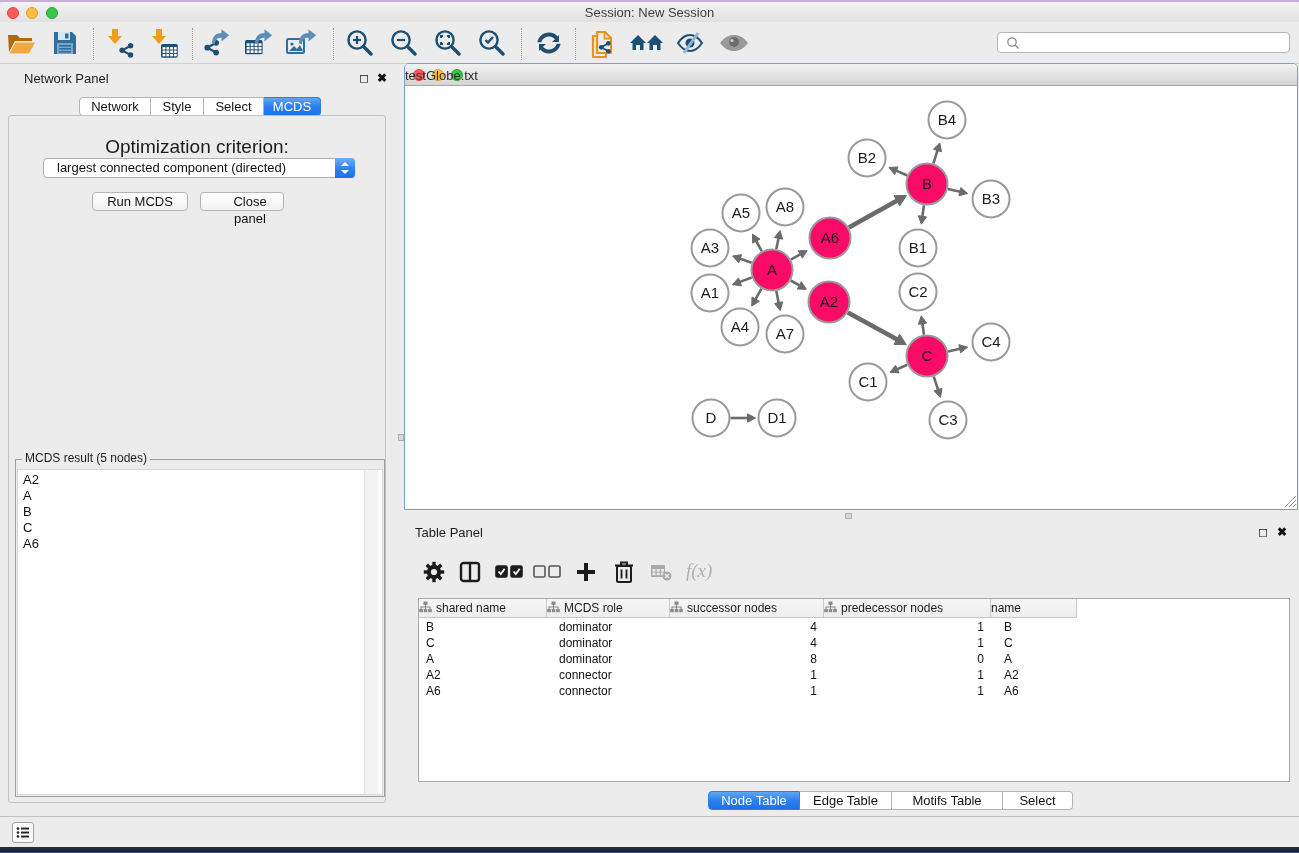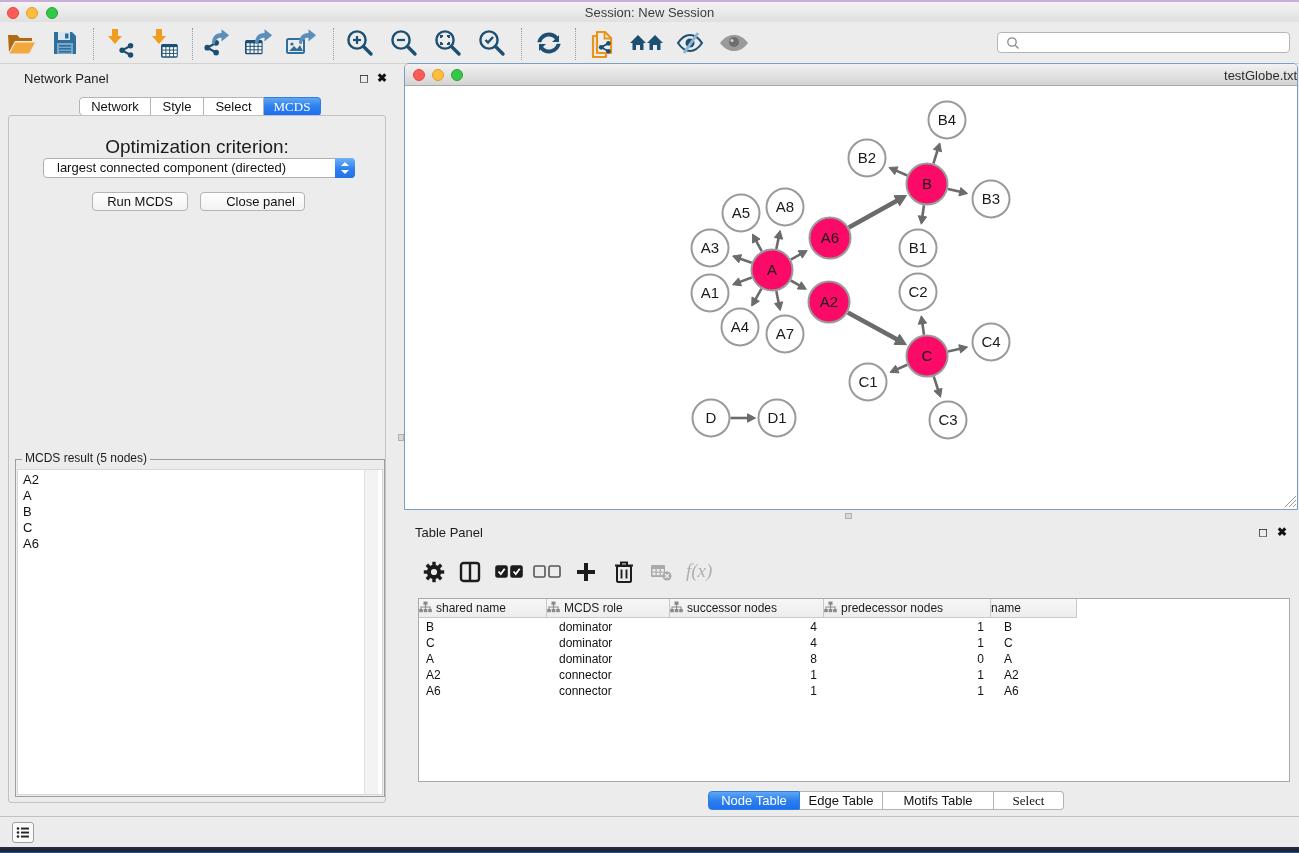--- a/index.html
+++ b/index.html
@@ -10,34 +10,34 @@
 .tl{position:absolute;width:12px;height:12px;border-radius:50%;top:5px;}
 #toolbar{left:0;top:22px;width:1299px;height:42px;background:#ececec;border-bottom:1px solid #d2d2d2;}
 .sep{position:absolute;top:6px;height:32px;width:0;border-left:1px dotted #9a9a9a;}
 #search{left:997px;top:32px;width:293px;height:21px;background:#fff;border:1px solid #b5b5b5;border-radius:4px;}
 #cp-title{left:24px;top:71px;font-size:13px;color:#1c1c1c;}
 .winbtn{position:absolute;font-size:12px;color:#111;}
 .tabs{position:absolute;display:flex;}
 .tab{height:19px;line-height:17px;font-size:13px;color:#111;background:#fff;border:1px solid #b4b4b4;border-left:none;padding:0 10px;text-align:center;}
 .tabs .tab[style*="width"]{padding:0;}
 .tab.first{border-left:1px solid #b4b4b4;border-radius:4px 0 0 4px;}
-.tab.last{border-radius:0 4px 4px 0;font-family:Liberation Serif, serif;}
+.tab.last{border-radius:0 4px 4px 0;}
 .tab.sel{background:linear-gradient(#60a7f2,#2c80ef 50%,#1e6fee);border-color:#2e7fe0;color:#fff;}
 #cp-pane{left:8px;top:115px;width:378px;height:688px;border:1px solid #c2c2c2;border-radius:3px;background:#ececec;}
 #opt-label{left:0;top:136px;width:394px;text-align:center;font-size:19px;color:#1c1c1c;}
 #dropdown{left:43px;top:158px;width:312px;height:20px;background:#fff;border:1px solid #b0b0b0;border-radius:4px;font-size:13px;color:#111;line-height:18px;padding-left:13px;}
 #dd-btn{position:absolute;right:-1px;top:-1px;width:20px;height:20px;border-radius:0 4px 4px 0;background:linear-gradient(#6fb1f5,#2e80ee 55%,#2071ea);}
 .btn{position:absolute;height:19px;background:linear-gradient(#ffffff,#f2f2f2);border:1px solid #b4b4b4;border-radius:4px;font-size:13px;color:#111;text-align:center;line-height:17px;}
 #grp{left:15px;top:459px;width:370px;height:338px;border:1px solid #9e9e9e;}
 #grp-label{left:22px;top:451px;font-size:12px;color:#1c1c1c;background:#ececec;padding:0 3px;}
 #grp-list{position:absolute;left:1px;top:9px;width:366px;height:326px;background:#fff;border:1px solid #d8d8d8;font-size:13px;color:#111;line-height:16px;padding:2px 0 0 5px;}
 #grp-sb{position:absolute;right:6px;top:10px;width:14px;height:324px;background:#f3f3f3;border-left:1px solid #e0e0e0;}
 #netwin{left:404px;top:63px;width:894px;height:447px;background:#fff;border:1px solid #7a9fc7;border-radius:5px 5px 0 0;}
 #nw-title{position:absolute;left:0;top:0;width:100%;height:22px;background:linear-gradient(#f2f2f2,#d4d4d4);border-bottom:1px solid #a8a8a8;border-radius:4px 4px 0 0;}
-#nw-title .t{position:absolute;left:0;right:0;top:4px;text-align:right;font-size:13px;color:#2c2c2c;}
+#nw-title .t{position:absolute;left:0;right:0;top:4px;text-align:left;font-size:13px;color:#2c2c2c;}
 #tp-title{left:415px;top:525px;font-size:13px;color:#1c1c1c;}
 #tbl{left:418px;top:598px;width:872px;height:184px;background:#fff;border:1px solid #a9a9a9;}
 #tbl-hdr{position:absolute;left:0;top:0;width:658px;height:19px;background:linear-gradient(#f6f6f6,#ededed);border-bottom:1px solid #c9c9c9;font-size:12px;color:#1c1c1c;}
 .hcell{position:absolute;top:0;height:19px;border-right:1px solid #c9c9c9;text-align:left;line-height:18px;}
 .row{position:absolute;font-size:12px;color:#111;height:16px;line-height:16px;}
 #bt-tabs{left:672px;top:791px;margin-left:36px;}
 #statusbar{left:0;top:816px;width:1299px;height:31px;background:#ececec;border-top:1px solid #c0c0c0;}
 #wall{left:0;top:847px;width:1299px;height:6px;background:linear-gradient(#262e40,#1a2233 60%,#1e3050);box-shadow:inset 0 -1px 0 #2b4d7e;}
 #membtn{left:1217px;top:822px;width:72px;height:21px;background:#15803d;border:6px solid #22c55e;font-size:11px;color:#111;line-height:19px;margin-top:44px;}
 #lstbtn{left:12px;top:822px;width:22px;height:21px;background:#fafafa;border:1px solid #a0a0a0;border-radius:3px;}
@@ -209,21 +209,21 @@
     <div class="tab" style="width:53px">Style</div>
     <div class="tab" style="width:60px">Select</div>
     <div class="tab sel last" style="width:57px">MCDS</div>
 </div>
 <div id="cp-pane" class="abs"></div>
 <div id="opt-label" class="abs">Optimization criterion:</div>
 <div id="dropdown" class="abs">largest connected component (directed)<div id="dd-btn"><svg width="20" height="20" viewBox="0 0 20 20">
         <path d="M6 8 L10 4 L14 8 Z M6 12 L10 16 L14 12 Z" fill="#fff"></path>
       </svg></div></div>
 <div class="btn" style="left:92px;top:192px;width:96px;">Run MCDS</div>
-<div class="btn" style="left:200px;top:192px;width:105px;padding-left:16px;">Close panel</div>
+<div class="btn" style="left:200px;top:192px;width:84px;padding-left:16px;">Close panel</div>
 <div id="grp" class="abs">
     <div id="grp-list">A2<br>A<br>B<br>C<br>A6</div>
     <div id="grp-sb"></div>
   </div>
 <div id="grp-label" class="abs">MCDS result (5 nodes)</div>
 <div id="netwin" class="abs">
  <div id="nw-title">
   <div class="tl" style="left:8px;top:5px;"></div>
   <div class="tl" style="left:27px;top:5px;background:#fdbd3f;border:1px solid #dfa023;"></div>
   <div class="tl" style="left:46px;top:5px;background:#34c84a;border:1px solid #2aa334;"></div>
@@ -429,21 +429,21 @@
       <rect x="6.7" y="11.6" width="3" height="2.6" fill="#ececec"></rect>
       <rect x="10.9" y="11.6" width="3" height="2.6" fill="#ececec"></rect>
       <circle cx="17" cy="15" r="4.5" fill="#a9a9a9"></circle>
       <path d="M15 13 L19 17 M19 13 L15 17" stroke="#ececec" stroke-width="1.4"></path>
     </g>
   </svg>
 <div class="abs" style="left:686px;top:560px;font-family:'Liberation Serif',serif;font-style:italic;font-size:19px;color:#b0b0b0;">f(x)</div>
 
 <div class="tabs" id="bt-tabs">
  <div class="tab first sel" style="width:92px">Node Table</div>
-    <div class="tab" style="width:83px">Edge Table</div>
+    <div class="tab" style="width:92px">Edge Table</div>
     <div class="tab" style="width:111px">Motifs Table</div>
     <div class="tab last" style="width:70px">Select</div>
 </div>
 <div id="statusbar" class="abs"></div>
 <div id="membtn" class="abs">
     <svg width="11" height="11" style="position:absolute;left:9px;top:5px">
       <circle cx="5.5" cy="5.5" r="5.2" fill="#2fa348"></circle>
     </svg>
     <span style="position:absolute;left:24px;top:1px;">Memory</span>
   </div>

